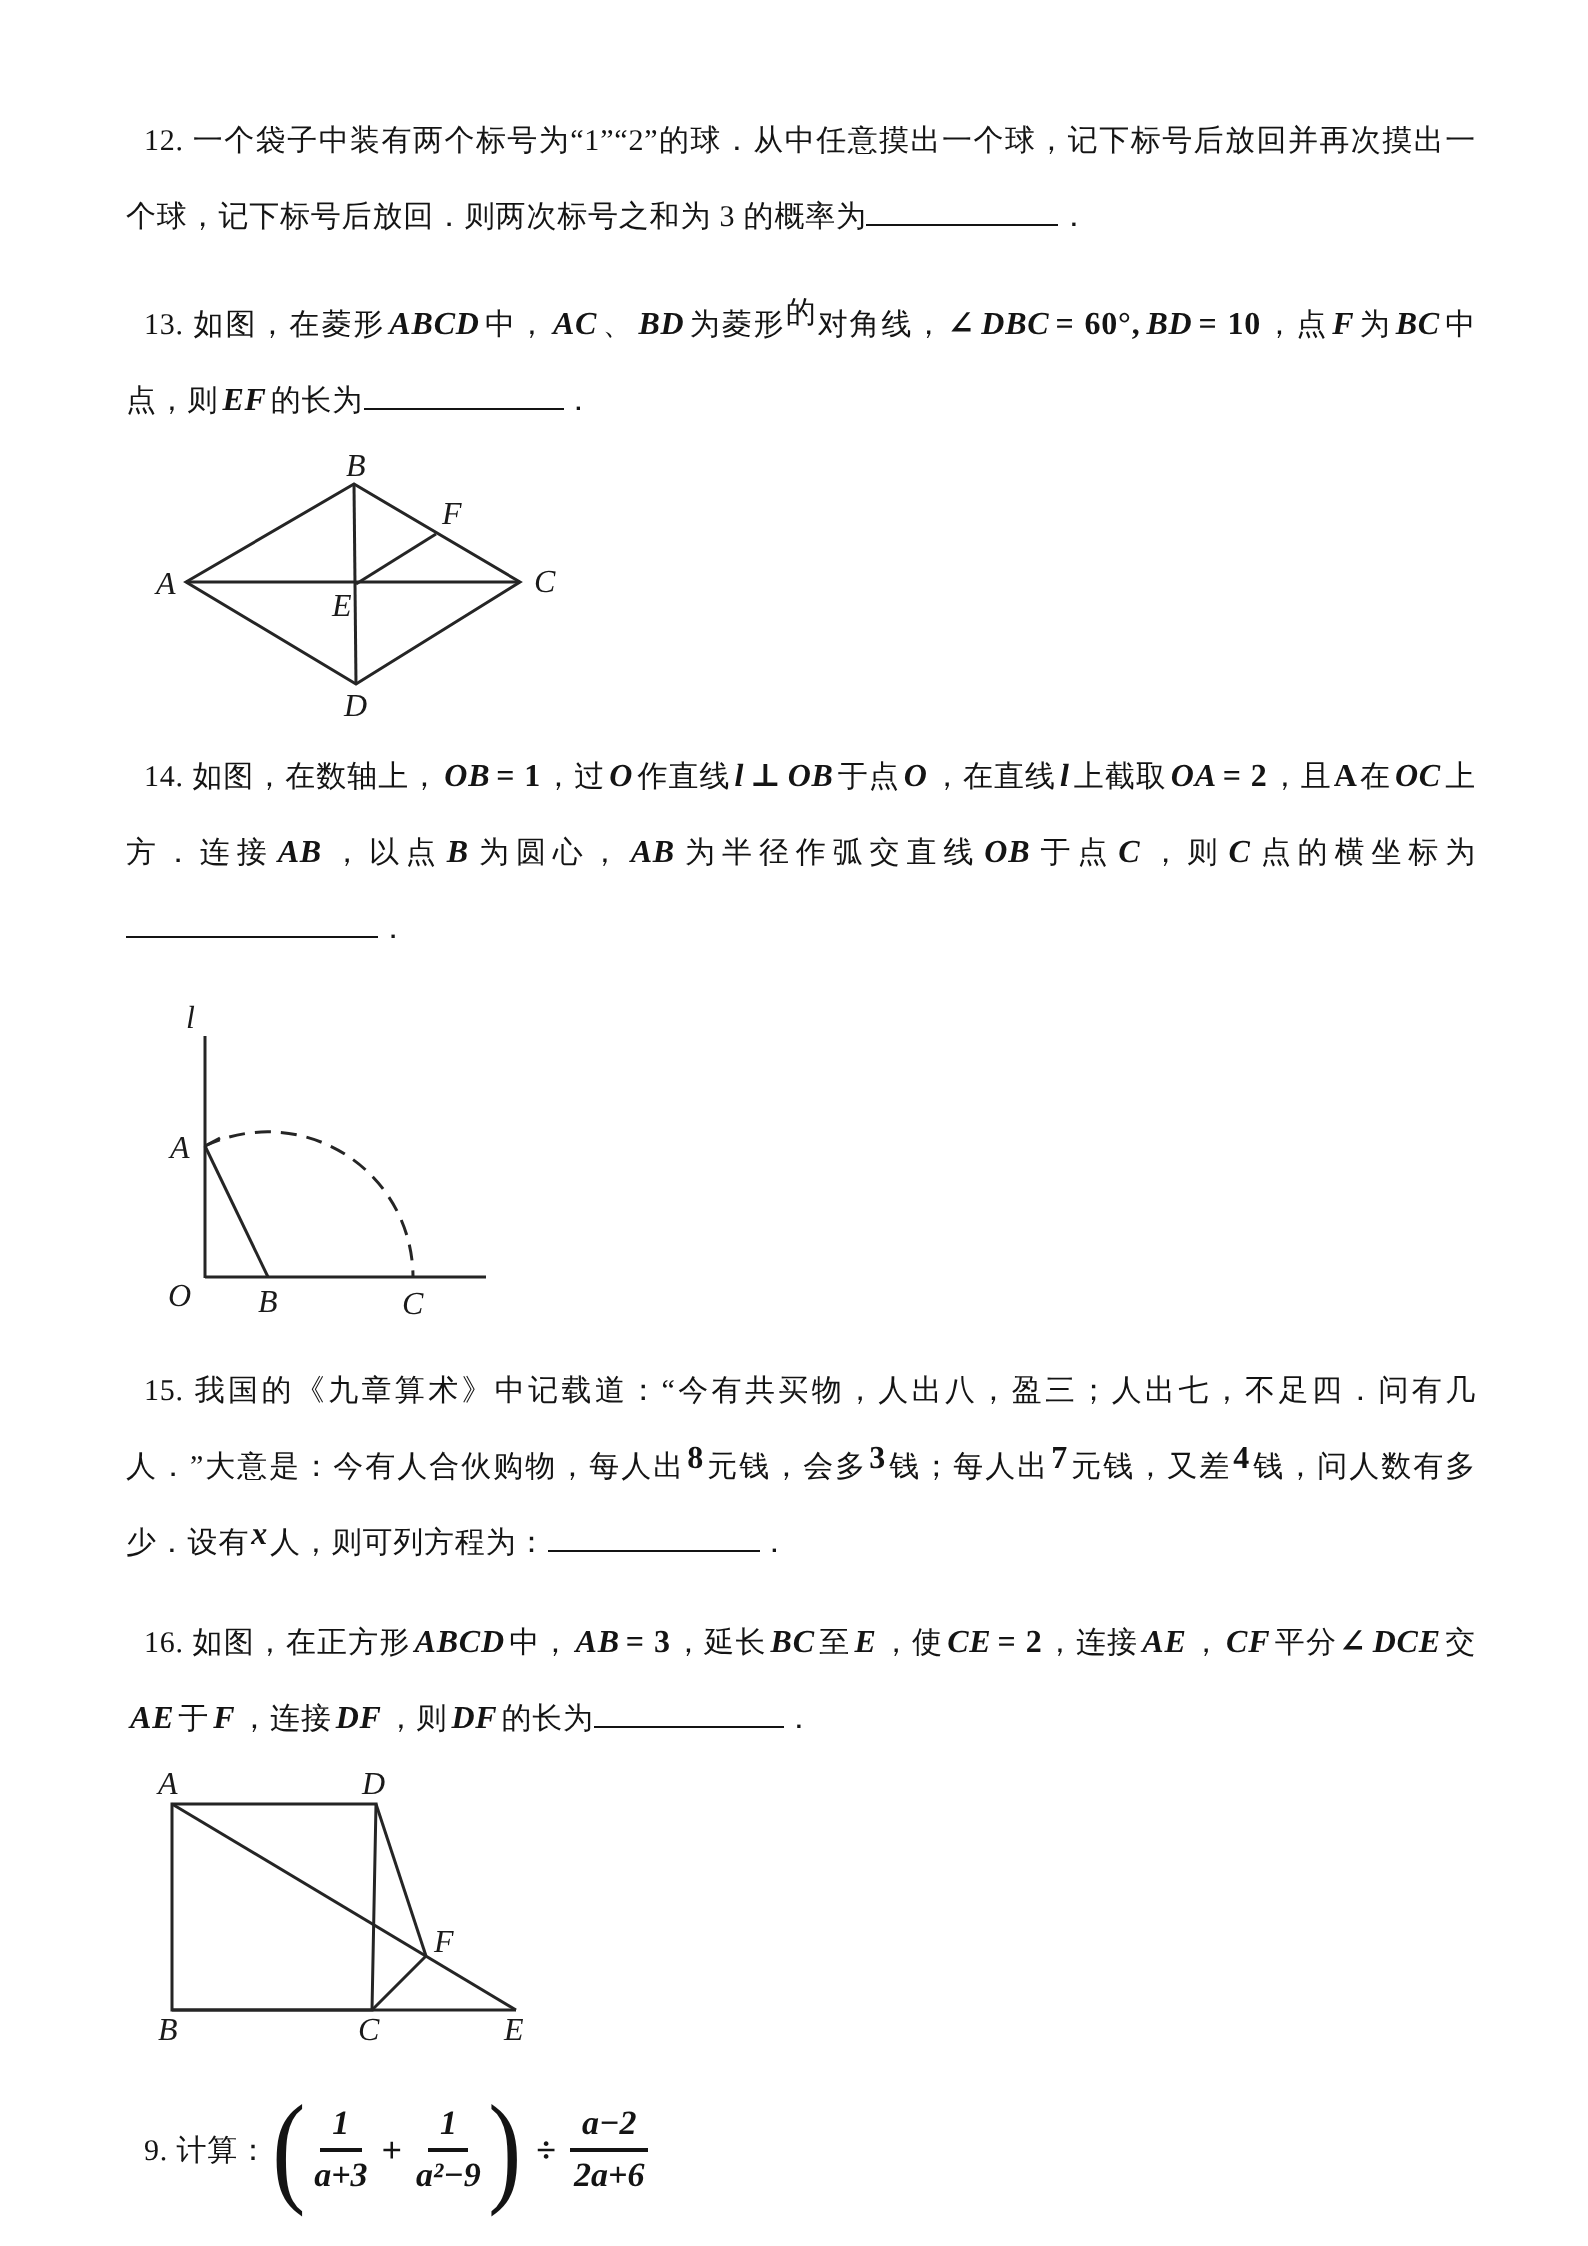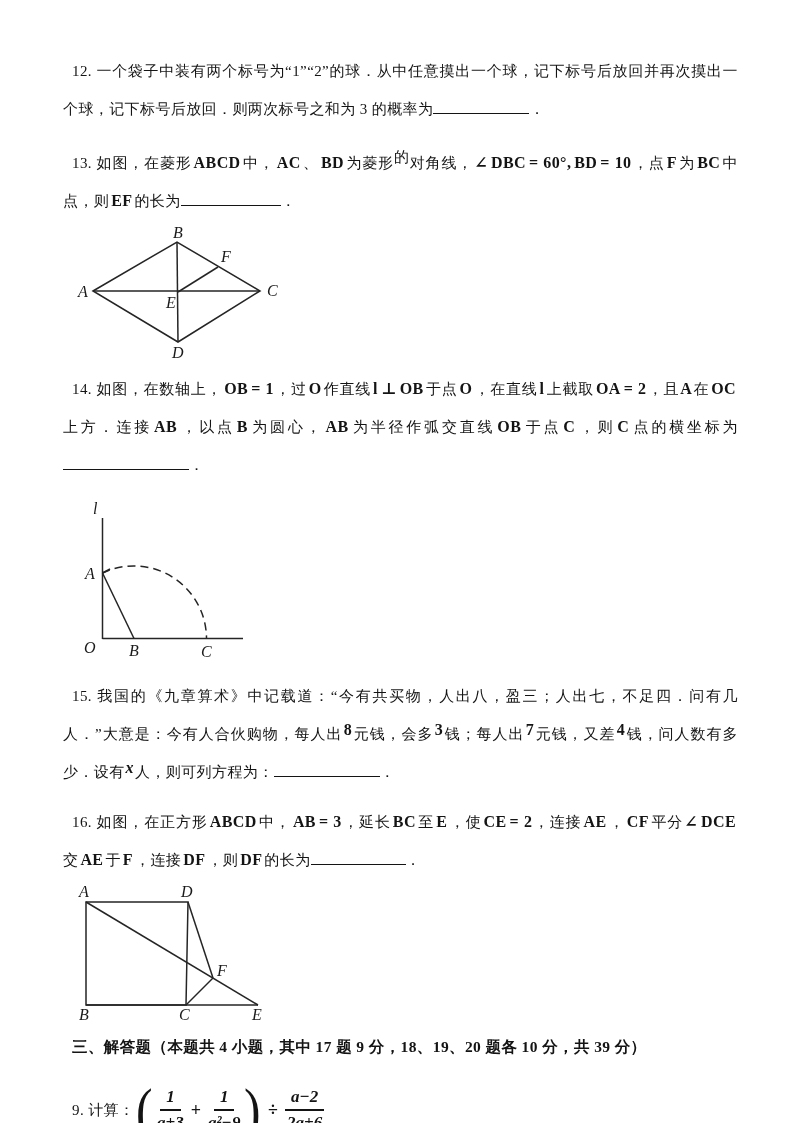--- a/index.html
+++ b/index.html
@@ -15,21 +15,21 @@
     font-size:15px;
     line-height:38px;
     margin:0;
     text-indent:9px;
     letter-spacing:0.4px;
     text-align:justify;
   }
   p.q15, p.q16{line-height:37px;}
   
   .run-cn{font-family:"Liberation Serif","DejaVu Serif",serif;}
-  .run-m{font-family:"Liberation Serif","DejaVu Serif",serif;font-weight:bold;font-size:16px;padding:0 2px;}
+  .run-m{font-family:"Liberation Serif","DejaVu Serif",serif;font-style:italic;font-weight:bold;font-size:16px;padding:0 2px;}
   .run-mn{font-family:"Liberation Serif","DejaVu Serif",serif;font-weight:bold;font-size:16px;padding:0 1px;}
   .run-ms{font-family:"Liberation Serif","DejaVu Serif",serif;font-weight:bold;font-size:16px;position:relative;top:-4px;padding:0 1px;}
   .run-mi{font-family:"Liberation Serif","DejaVu Serif",serif;font-weight:bold;font-style:italic;font-size:16px;position:relative;top:-4px;padding:0 1px;}
   .run-sup{position:relative;top:-6px;}
   .run-blank{
     display:inline-block;
     border-bottom:1.6px solid #141414;
     height:15px;
     vertical-align:baseline;
   }
@@ -124,21 +124,20 @@
         <line x1="123" y1="122" x2="150" y2="95"></line>
         <text x="16" y="14">A</text>
         <text x="118" y="14">D</text>
         <text x="16" y="137">B</text>
         <text x="116" y="137">C</text>
         <text x="189" y="137">E</text>
         <text x="154" y="93">F</text>
       </svg>
     </div>
 
-    <div class="section-head">三、解答题（本题共 4 小题，其中 17 题 9 分，18、19、20 题各 10 分，共 39 分）</div>
 
     <div class="q17-row">
       <span class="q17-label">9. 计算：</span>
       <span class="paren">(</span>
       <span class="frac">
         <span class="fnum">1</span>
         <span class="fden">a+3</span>
       </span>
       <span class="op">+</span>
       <span class="frac">

